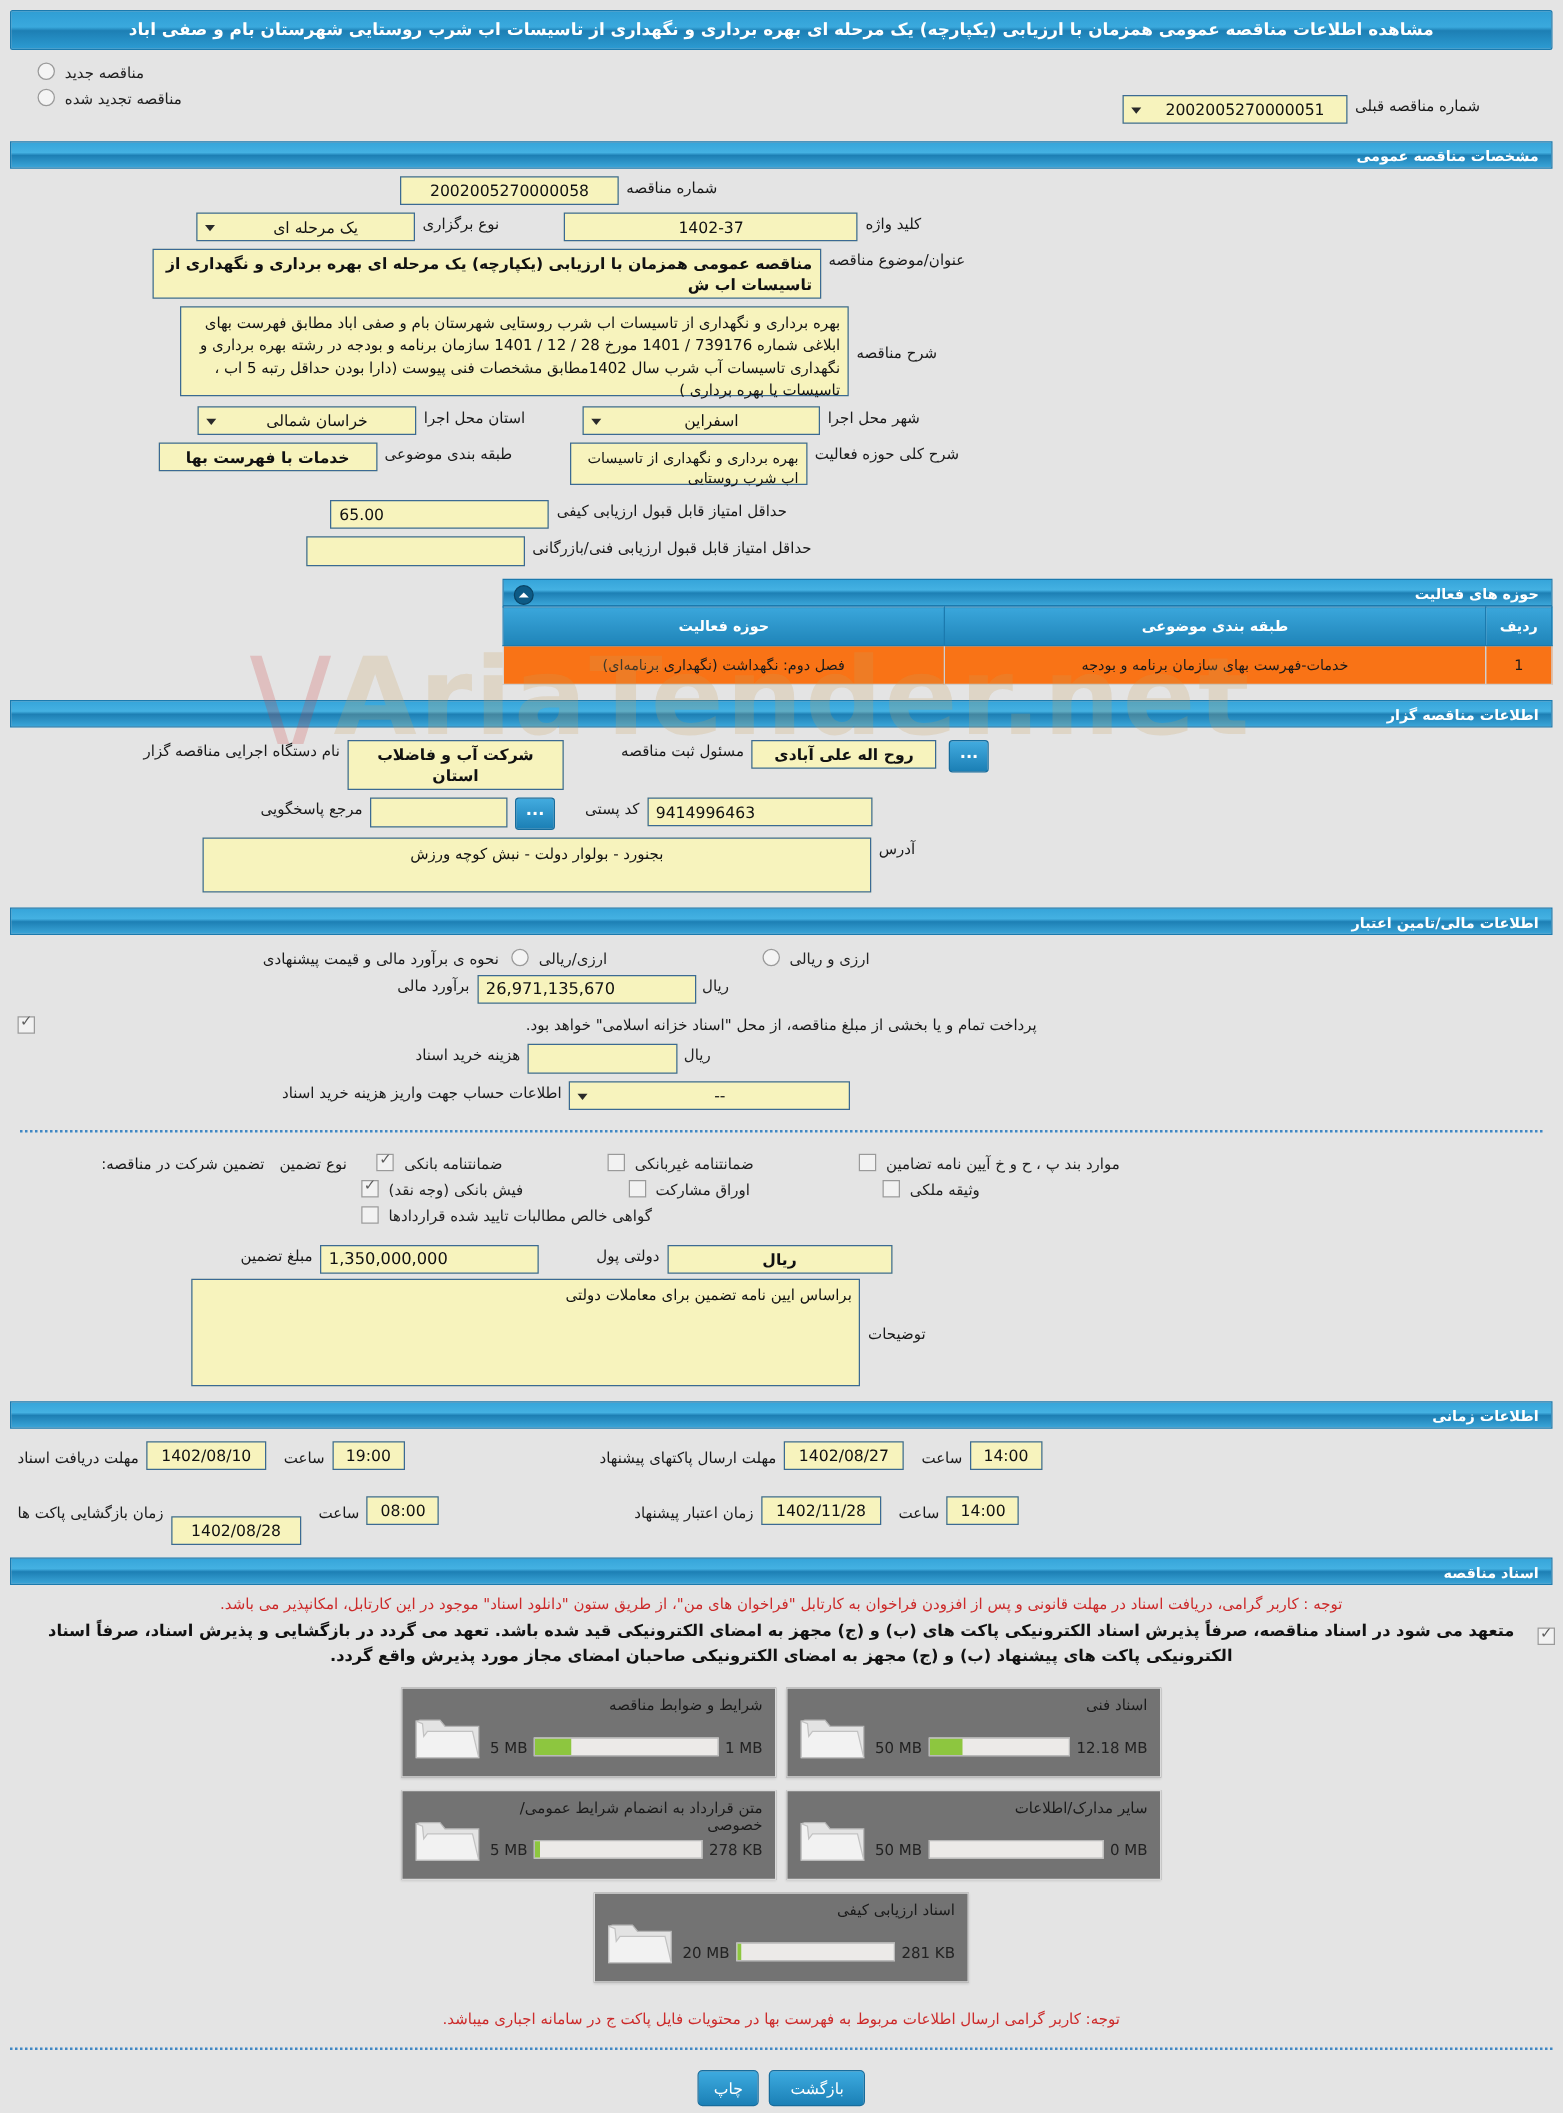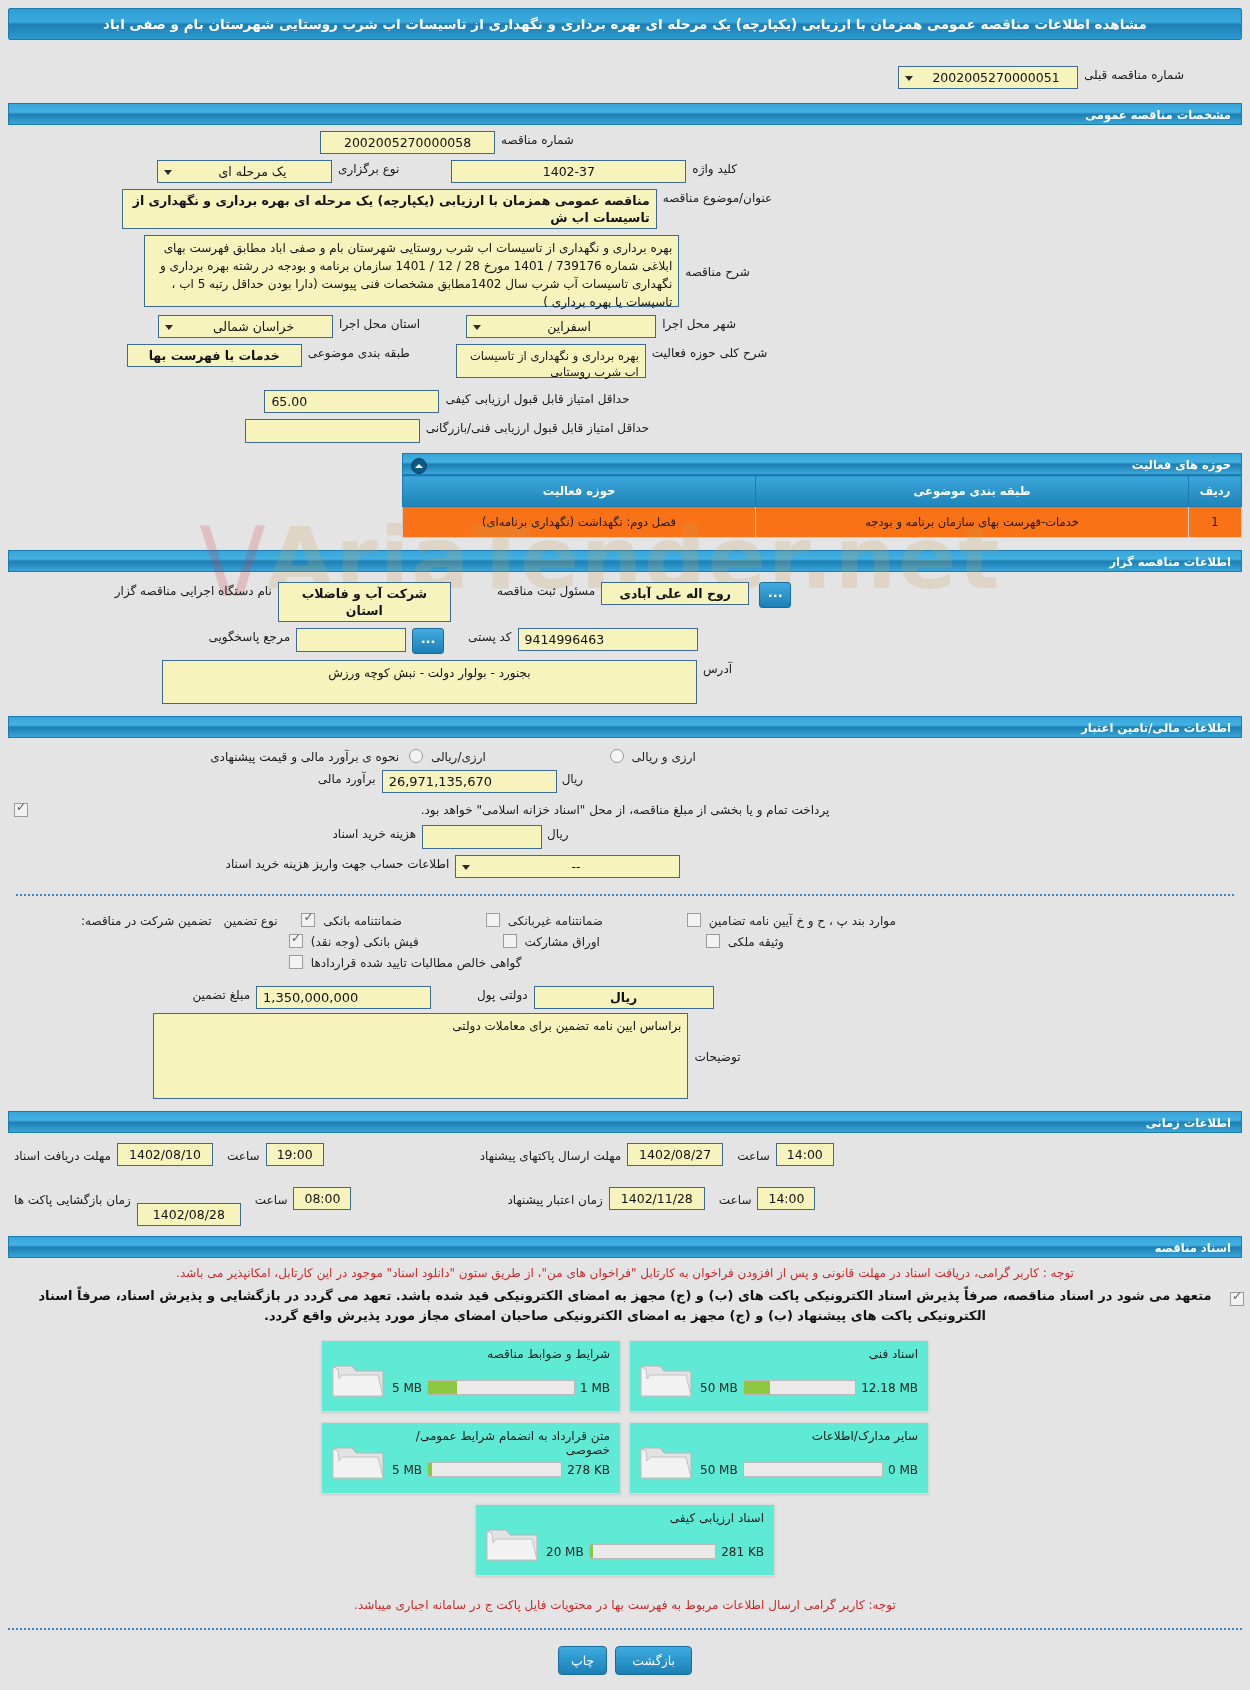--- a/index.html
+++ b/index.html
@@ -120,21 +120,21 @@
       font-size:12px;line-height:18px;text-align:right;color:#111;}
 
   
   .note-red{color:#cc2a2a;font-size:12px;text-align:center;margin:8px 10px 0 10px;}
   .note-bold{color:#111;font-weight:bold;font-size:13px;text-align:center;margin:6px 14px 0 14px;line-height:20px;}
 
   
   .cards{margin-top:14px;display:flex;flex-direction:column;align-items:center;gap:10px;}
   .card-row{display:flex;gap:8px;justify-content:center;}
   .fcard{
-    width:300px;height:72px;background:#5eead4;border:1px solid #dadada;
+    width:300px;height:72px;background:#737373;border:1px solid #dadada;
     box-shadow:0 1px 2px rgba(0,0,0,.12);position:relative;box-sizing:border-box;
     padding:6px 10px;
   }
   .fcard .ftitle{font-size:12px;color:#1a1a1a;text-align:right;padding-left:66px;}
   .fcard .folder{
     position:absolute;left:8px;top:14px;width:56px;height:44px;
   }
   .bar-line{
     position:absolute;left:70px;right:10px;bottom:16px;display:flex;align-items:center;gap:5px;
     direction:ltr;
@@ -159,20 +159,30 @@
 
 <div class="page">
 
   <div class="watermark">
     <span class="wm-red">\/</span><span>AriaTender.net</span>
   </div>
 
   <div class="title-bar">مشاهده اطلاعات مناقصه عمومی همزمان با ارزیابی (یکپارچه) یک مرحله ای بهره برداری و نگهداری از تاسیسات اب شرب روستایی شهرستان بام و صفی اباد</div>
 
   <div style="position:relative;height:56px;">
+    <div class="top-radios">
+      <div class="rr">
+        <span>مناقصه جدید</span>
+        <span class="radio"></span>
+      </div>
+      <div class="rr">
+        <span>مناقصه تجدید شده</span>
+        <span class="radio"></span>
+      </div>
+    </div>
     <div style="position:absolute;right:0;top:26px;left:0;display:flex;justify-content:flex-start;padding-right:60px;">
       <div class="row" style="margin:0;">
         <span class="lbl">شماره مناقصه قبلی</span>
         <span class="fld num sel" style="width:180px;">2002005270000051</span>
       </div>
     </div>
   </div>
 
   <div class="sec-head">مشخصات مناقصه عمومی</div>
 

